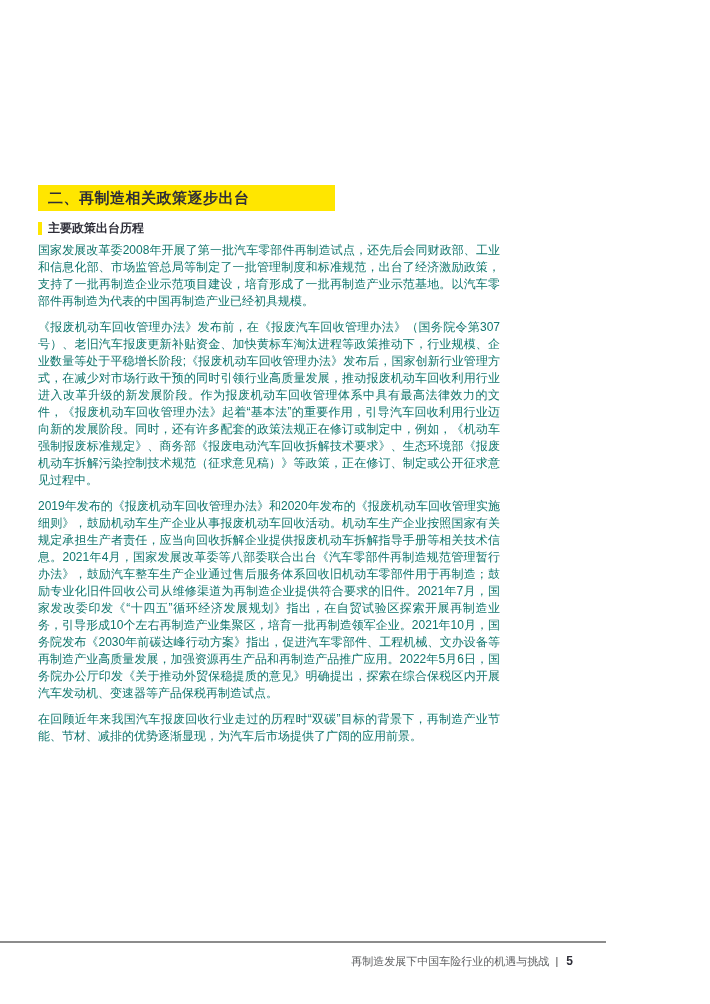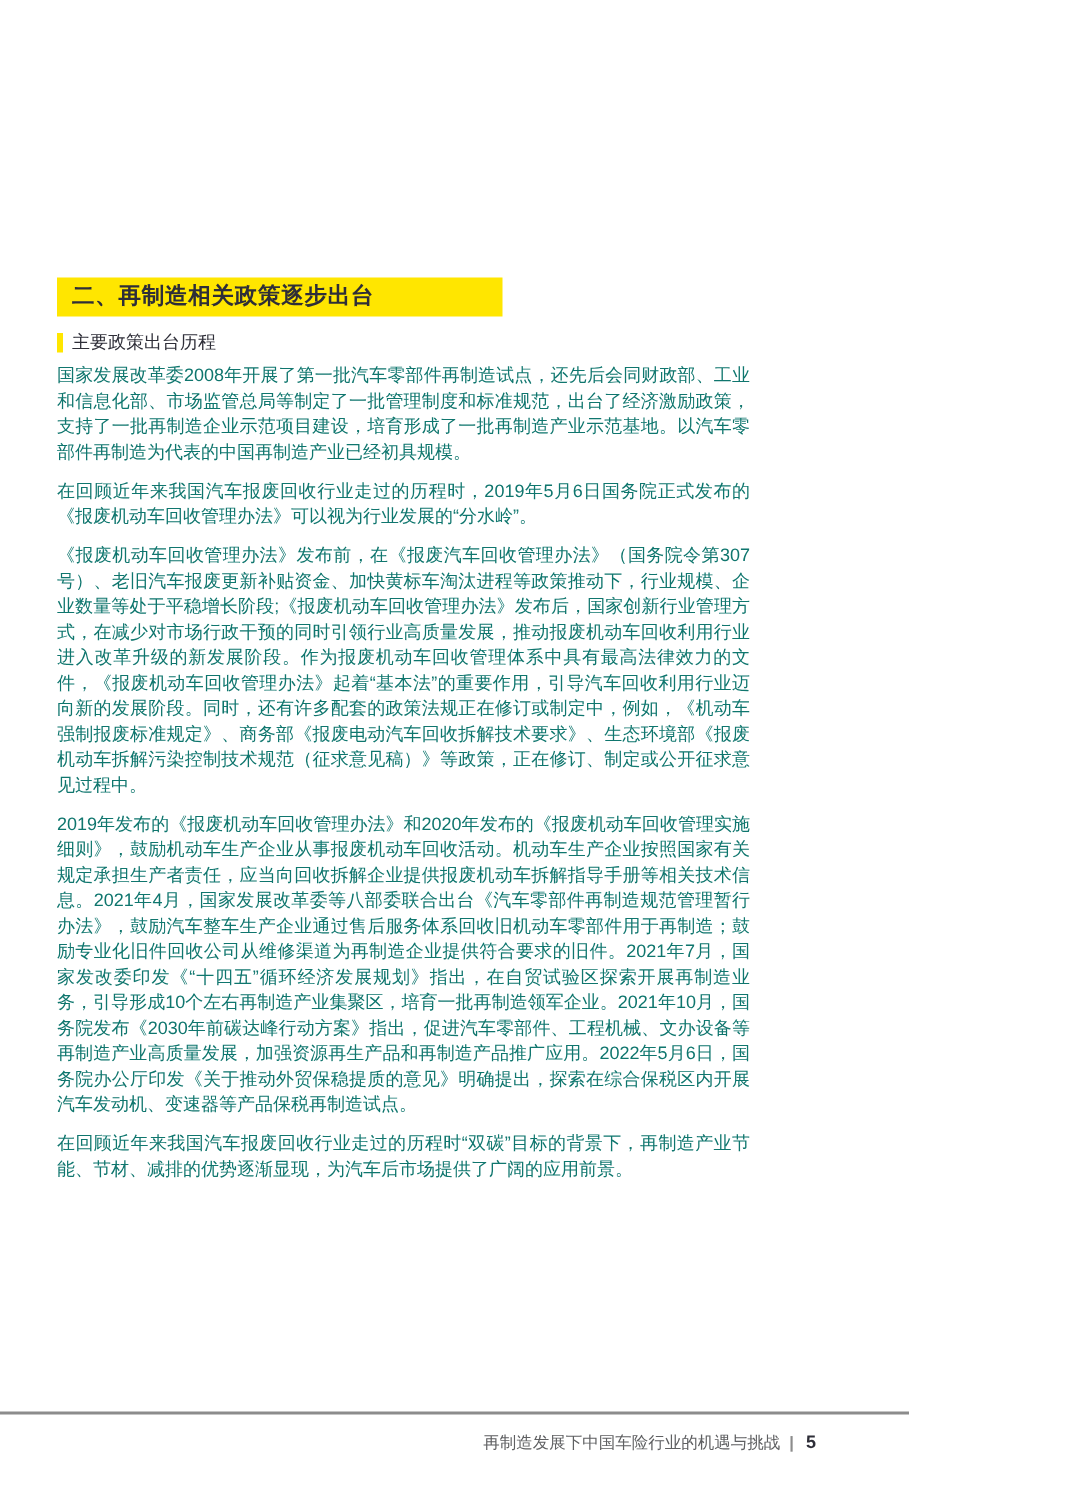--- a/index.html
+++ b/index.html
@@ -40,21 +40,21 @@
     align-items: center;
   }
   .subsection-bar {
     width: 4px;
     height: 13px;
     background: #FFE600;
     margin-right: 6px;
   }
   .subsection-title {
     font-size: 12px;
-    font-weight: normal;
+    font-weight: bold;
     color: #2E2E38;
   }
   .paragraphs {
     margin-top: 5px;
   }
   .paragraphs p {
     margin: 0 0 9px 0;
     font-size: 12px;
     line-height: 17px;
     color: #0f766e;
@@ -65,21 +65,21 @@
     position: absolute;
     left: 0;
     top: 941px;
     width: 668px;
     height: 2px;
     background: #8C8C8C;
   }
   .footer-text {
     position: absolute;
     top: 954px;
-    right: 62px;
+    right: 33px;
     font-size: 11px;
     color: #5F6062;
     white-space: nowrap;
   }
   .footer-sep {
     display: inline-block;
     margin: 0 8px 0 6px;
     color: #8C8C8C;
     font-weight: bold;
   }
@@ -98,21 +98,20 @@
 
     <div class="section-title-band">二、再制造相关政策逐步出台</div>
 
     <div class="subsection">
       <span class="subsection-bar"></span>
       <span class="subsection-title">主要政策出台历程</span>
     </div>
 
     <div class="paragraphs">
       <p>国家发展改革委2008年开展了第一批汽车零部件再制造试点，还先后会同财政部、工业和信息化部、市场监管总局等制定了一批管理制度和标准规范，出台了经济激励政策，支持了一批再制造企业示范项目建设，培育形成了一批再制造产业示范基地。以汽车零部件再制造为代表的中国再制造产业已经初具规模。</p>
-      <p>在回顾近年来我国汽车报废回收行业走过的历程时，2019年5月6日国务院正式发布的《报废机动车回收管理办法》可以视为行业发展的“分水岭”。</p>
       <p>《报废机动车回收管理办法》发布前，在《报废汽车回收管理办法》（国务院令第307号）、老旧汽车报废更新补贴资金、加快黄标车淘汰进程等政策推动下，行业规模、企业数量等处于平稳增长阶段;《报废机动车回收管理办法》发布后，国家创新行业管理方式，在减少对市场行政干预的同时引领行业高质量发展，推动报废机动车回收利用行业进入改革升级的新发展阶段。作为报废机动车回收管理体系中具有最高法律效力的文件，《报废机动车回收管理办法》起着“基本法”的重要作用，引导汽车回收利用行业迈向新的发展阶段。同时，还有许多配套的政策法规正在修订或制定中，例如，《机动车强制报废标准规定》、商务部《报废电动汽车回收拆解技术要求》、生态环境部《报废机动车拆解污染控制技术规范（征求意见稿）》等政策，正在修订、制定或公开征求意见过程中。</p>
       <p>2019年发布的《报废机动车回收管理办法》和2020年发布的《报废机动车回收管理实施细则》，鼓励机动车生产企业从事报废机动车回收活动。机动车生产企业按照国家有关规定承担生产者责任，应当向回收拆解企业提供报废机动车拆解指导手册等相关技术信息。2021年4月，国家发展改革委等八部委联合出台《汽车零部件再制造规范管理暂行办法》，鼓励汽车整车生产企业通过售后服务体系回收旧机动车零部件用于再制造；鼓励专业化旧件回收公司从维修渠道为再制造企业提供符合要求的旧件。2021年7月，国家发改委印发《“十四五”循环经济发展规划》指出，在自贸试验区探索开展再制造业务，引导形成10个左右再制造产业集聚区，培育一批再制造领军企业。2021年10月，国务院发布《2030年前碳达峰行动方案》指出，促进汽车零部件、工程机械、文办设备等再制造产业高质量发展，加强资源再生产品和再制造产品推广应用。2022年5月6日，国务院办公厅印发《关于推动外贸保稳提质的意见》明确提出，探索在综合保税区内开展汽车发动机、变速器等产品保税再制造试点。</p>
       <p>在回顾近年来我国汽车报废回收行业走过的历程时“双碳”目标的背景下，再制造产业节能、节材、减排的优势逐渐显现，为汽车后市场提供了广阔的应用前景。</p>
     </div>
 
   </div>
 
   <div class="footer-rule"></div>
 
   <div class="footer-text">

